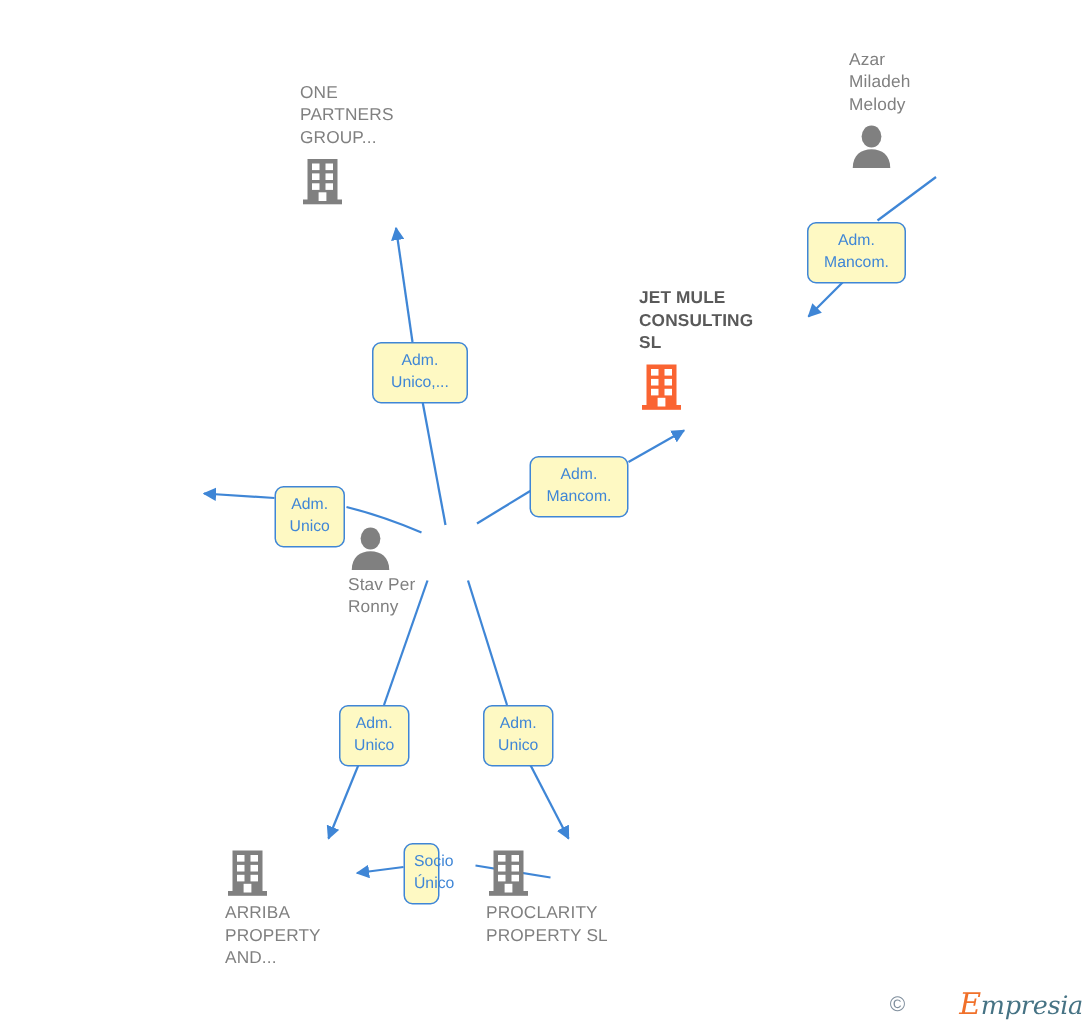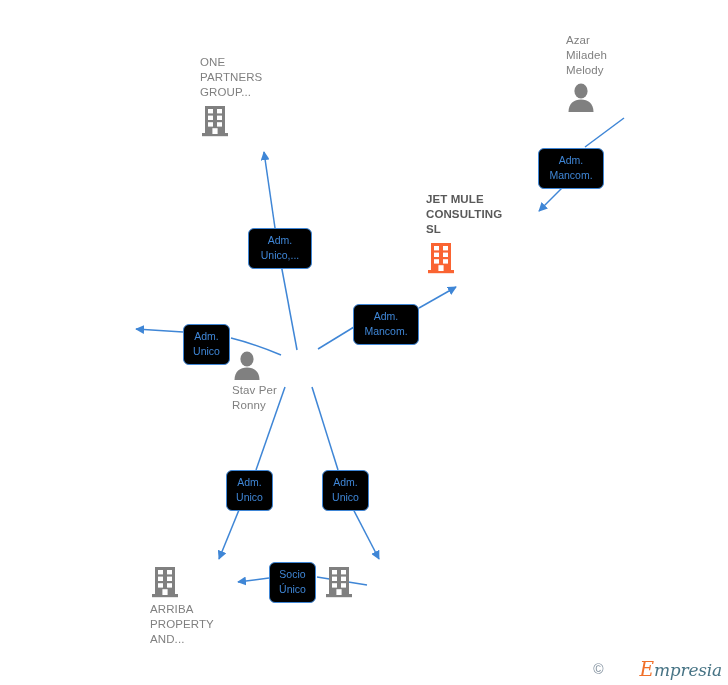--- a/index.html
+++ b/index.html
@@ -52,21 +52,21 @@
   }
   .node.label-above .caption { margin-bottom: 4px; }
   .node.label-below .caption { margin-top: 3px; }
 
   
   .rel {
     position: absolute;
     box-sizing: border-box;
     border: 1.4px solid #3f86d6;
     border-radius: 6px;
-    background: #000000;
+    background: #fef9c3;
     color: #3f86d6;
     font-size: 10.5px;
     line-height: 15px;
     text-align: center;
     padding: 4px 6px 5px 6px;
     white-space: pre-line;
     z-index: 5;
   }
 
   
@@ -249,41 +249,43 @@
           <rect x="8" y="5" width="5" height="4.4"></rect>
           <rect x="17" y="5" width="5" height="4.4"></rect>
           <rect x="8" y="11.6" width="5" height="4.4"></rect>
           <rect x="17" y="11.6" width="5" height="4.4"></rect>
           <rect x="8" y="18.2" width="5" height="4.4"></rect>
           <rect x="17" y="18.2" width="5" height="4.4"></rect>
           <rect x="12.4" y="24.2" width="5.2" height="5.8"></rect>
         </g>
       </svg>
     </span>
+    <span class="caption">PROCLARITY
+PROPERTY  SL</span>
   </div>
 
   <div class="rel" style="left:538px; top:148px; width:66px;">Adm.
 Mancom.</div>
 
   <div class="rel" style="left:353px; top:304px; width:66px;">Adm.
 Mancom.</div>
 
   <div class="rel" style="left:248px; top:228px; width:64px;">Adm.
 Unico,...</div>
 
   <div class="rel" style="left:183px; top:324px; width:47px;">Adm.
 Unico</div>
 
   <div class="rel" style="left:226px; top:470px; width:47px;">Adm.
 Unico</div>
 
   <div class="rel" style="left:322px; top:470px; width:47px;">Adm.
 Unico</div>
 
-  <div class="rel" style="left:269px; top:562px; width:47px;">Socio
+  <div class="rel" style="left:269px; top:562px; width:24px;">Socio
 Único</div>
 
   <div id="watermark">
     <span class="copy">©</span>
     <span class="brand"><span class="cap">E</span><span>mpresia</span></span>
   </div>
 
 </div>
 
 </body></html>

